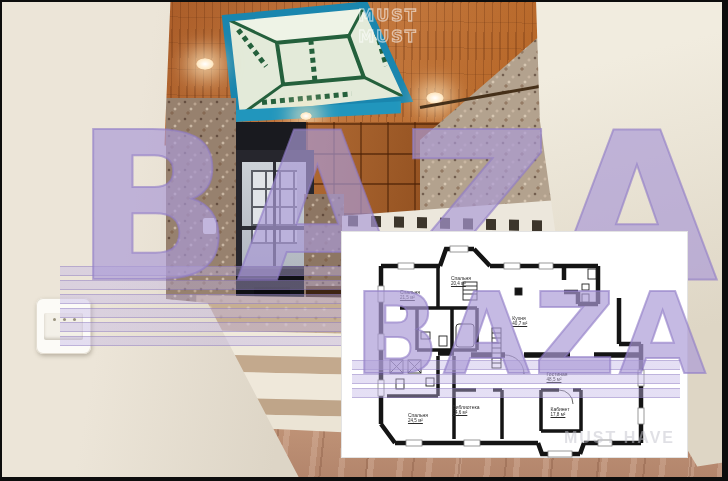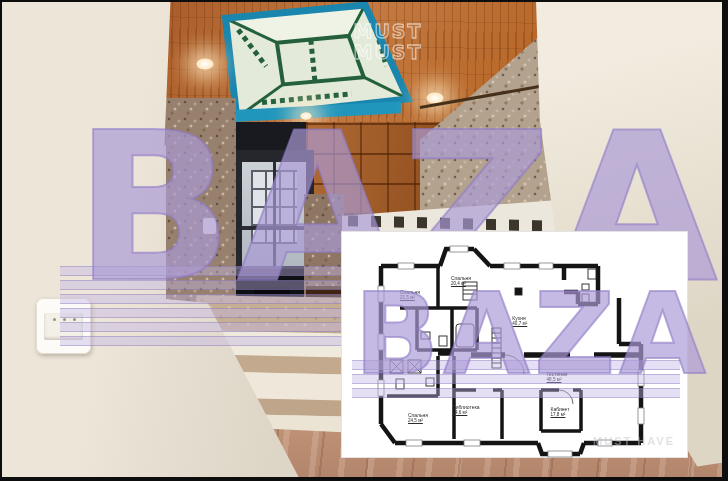--- a/index.html
+++ b/index.html
@@ -91,33 +91,33 @@
     color:rgba(184,170,222,.48);-webkit-text-stroke:2px rgba(143,123,198,.6);
     text-shadow:0 0 1px rgba(143,123,198,.4);white-space:nowrap;}
   .stripes{background:repeating-linear-gradient(to bottom,
       rgba(148,130,198,.6) 0 1px, rgba(193,180,230,.42) 1px 9px,
       rgba(148,130,198,.6) 9px 10px, transparent 10px 14px);}
   .wm-photo{left:58px;top:148px;width:592px;height:206px;pointer-events:none;}
   .wm-photo .stripes{left:2px;top:118px;width:584px;height:84px;}
   .wm-photo .wm-letters{left:16px;top:-42px;font-size:205px;letter-spacing:3px;
     transform:scaleX(1.02);transform-origin:left top;}
   .must-have{left:350px;top:5px;width:76px;height:48px;text-align:center;
-    font-family:"DejaVu Sans",sans-serif;font-weight:bold;font-size:19px;line-height:21px;
-    letter-spacing:2px;color:transparent;margin-top:16px;-webkit-text-stroke:1.3px rgba(255,255,255,.55);}
+    font-family:"DejaVu Sans",sans-serif;font-weight:bold;font-size:16px;line-height:21px;
+    letter-spacing:2px;color:transparent;-webkit-text-stroke:1.3px rgba(255,255,255,.55);}
 
   
   .plan{left:341px;top:231px;width:347px;height:227px;background:#ffffff;
     border:1px solid #e3e3e3;}
   .plan svg{left:0;top:0;}
   .room-label{transform:translate(-50%,-50%);text-align:center;color:#2b2b2b;
     font-size:5px;line-height:1.2;white-space:nowrap;}
   .room-label .ra{position:static;display:block;font-size:4.6px;text-decoration:underline;}
   .wm-plan-stripes{left:10px;top:128px;width:328px;height:40px;}
   .wm-plan-letters{left:12px;top:46px;font-size:112px;letter-spacing:4px;}
-  .plan-faint{right:12px;bottom:10px;font-size:11px;font-weight:bold;letter-spacing:2px;
+  .plan-faint{right:12px;bottom:10px;font-size:16px;font-weight:bold;letter-spacing:2px;
     color:#c3c3cc;opacity:.5;position:absolute;}
 
   
   .edge-t{left:0;top:0;width:728px;height:2px;background:#0d0d0d;}
   .edge-l{left:0;top:0;width:2px;height:481px;background:#0d0d0d;}
   .edge-r{left:722px;top:0;width:6px;height:481px;background:#0d0d0d;}
   .edge-b{left:0;top:477px;width:728px;height:4px;background:#0d0d0d;}
 </style>
 </head>
 <body>

